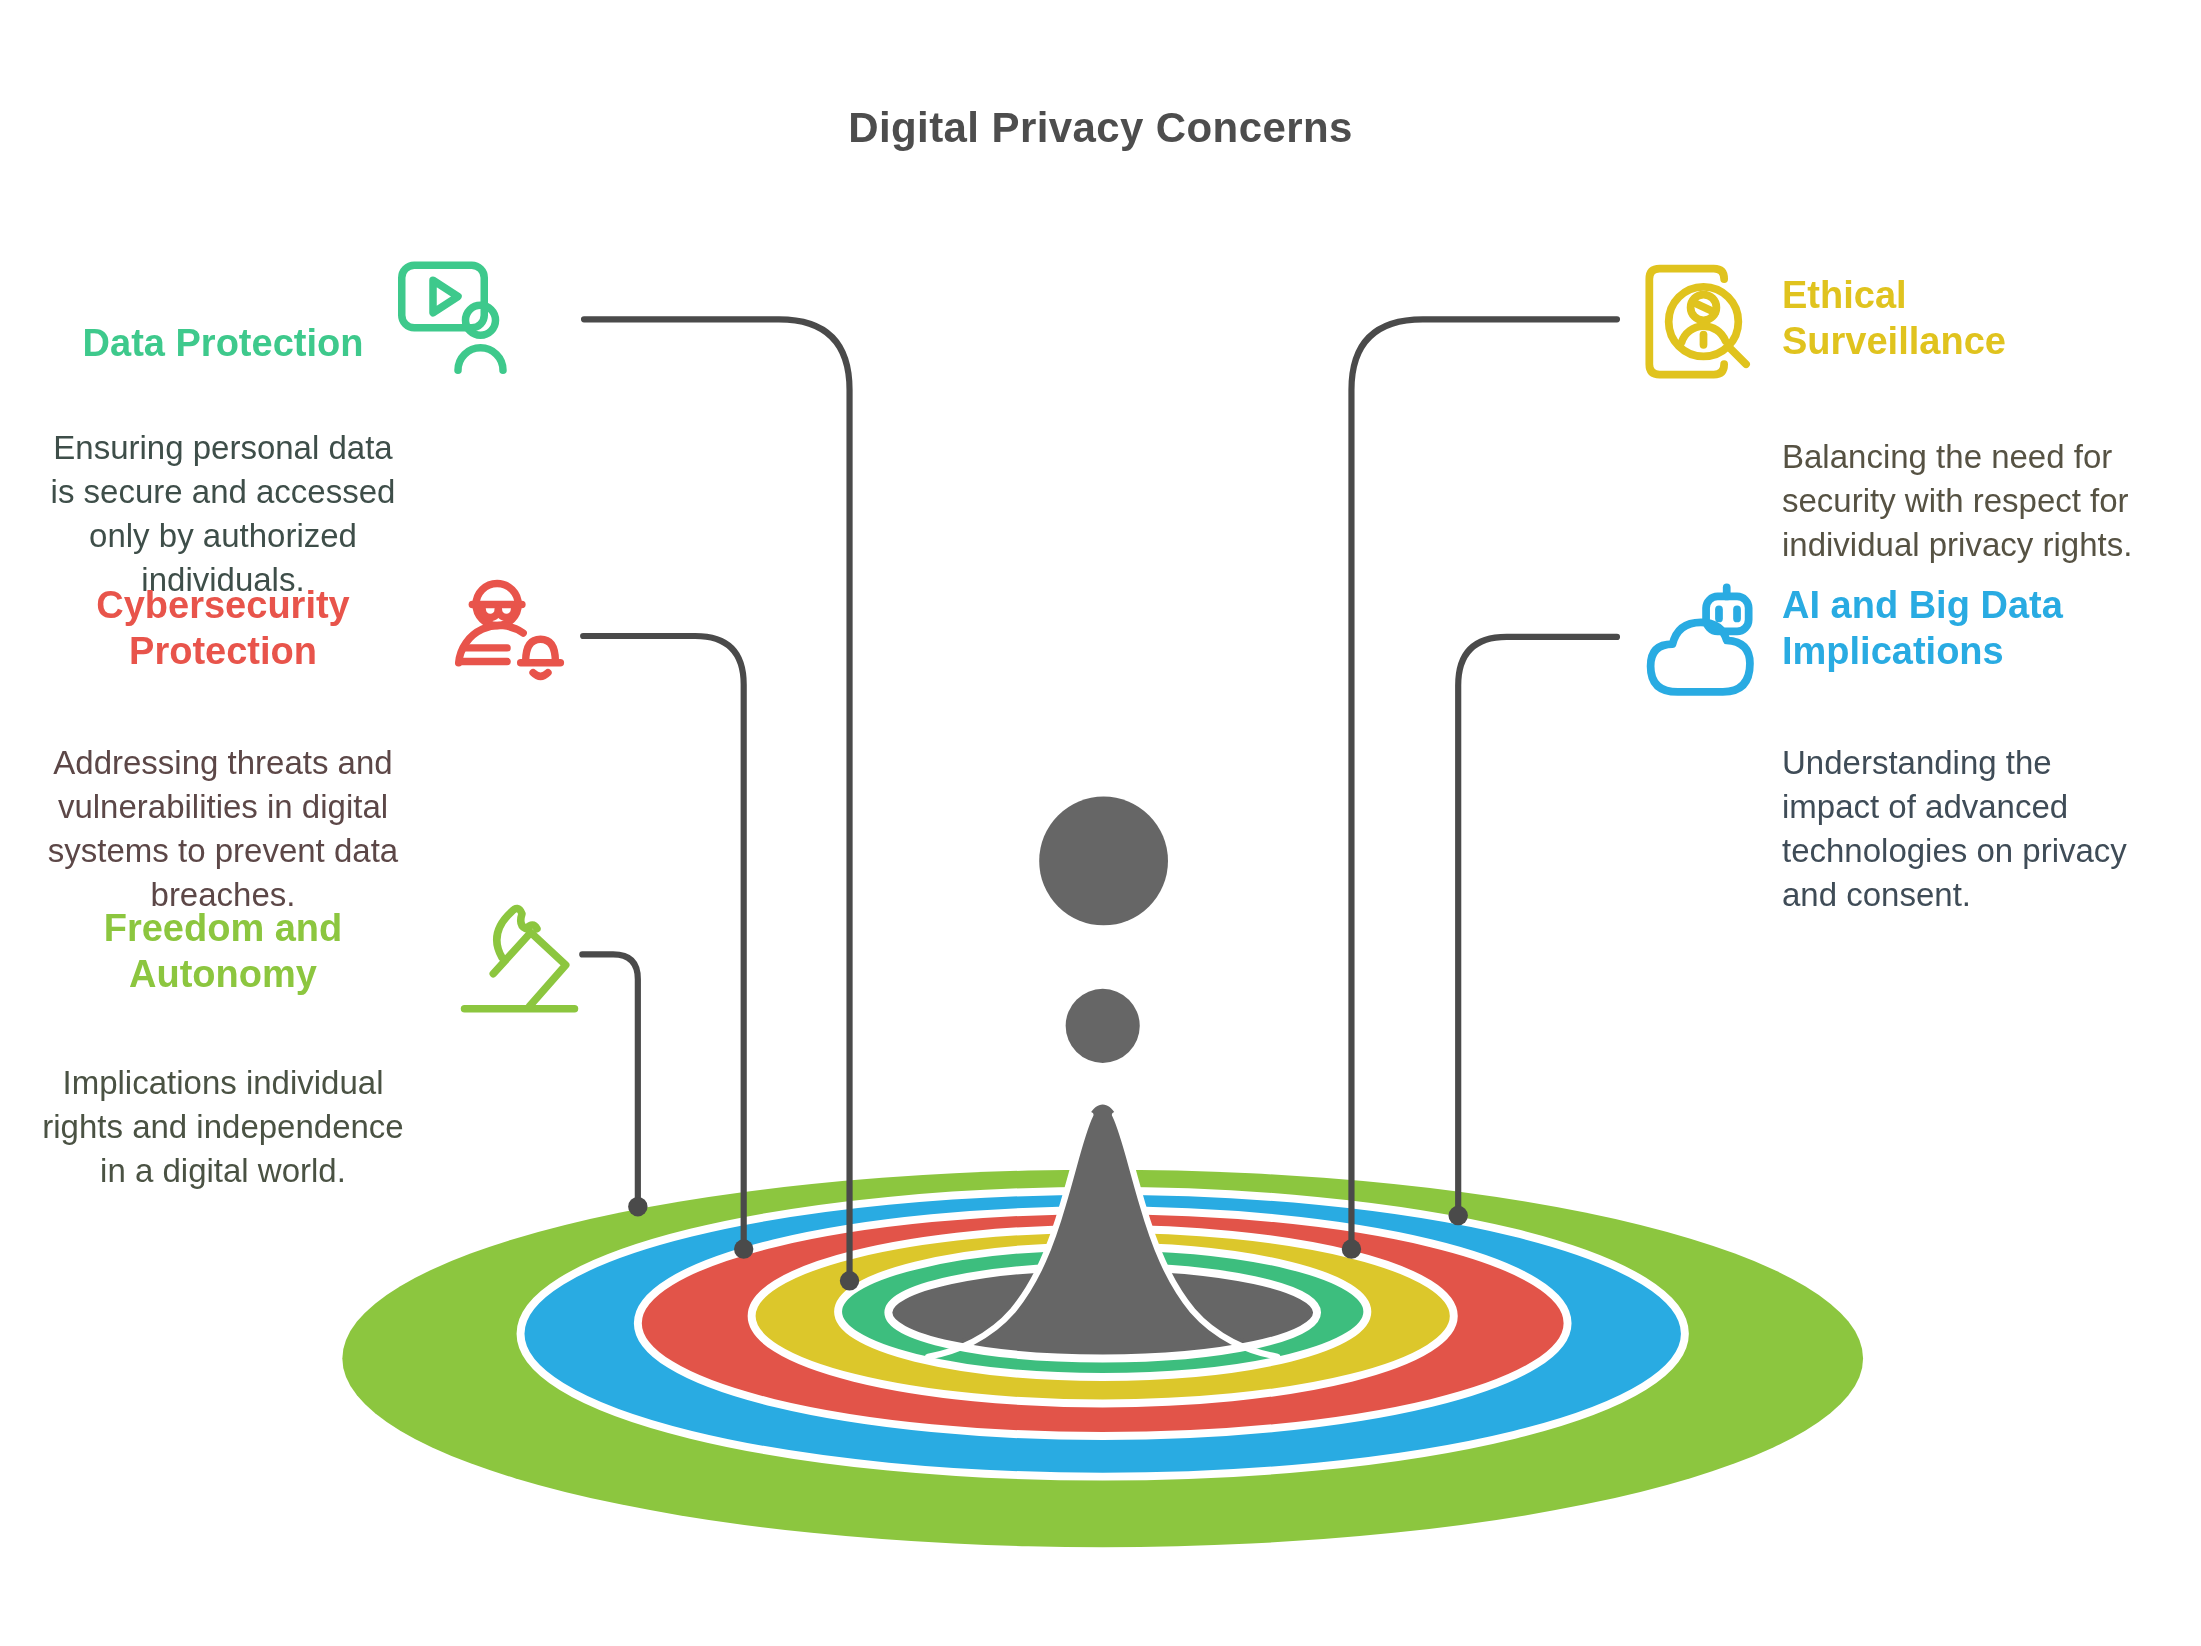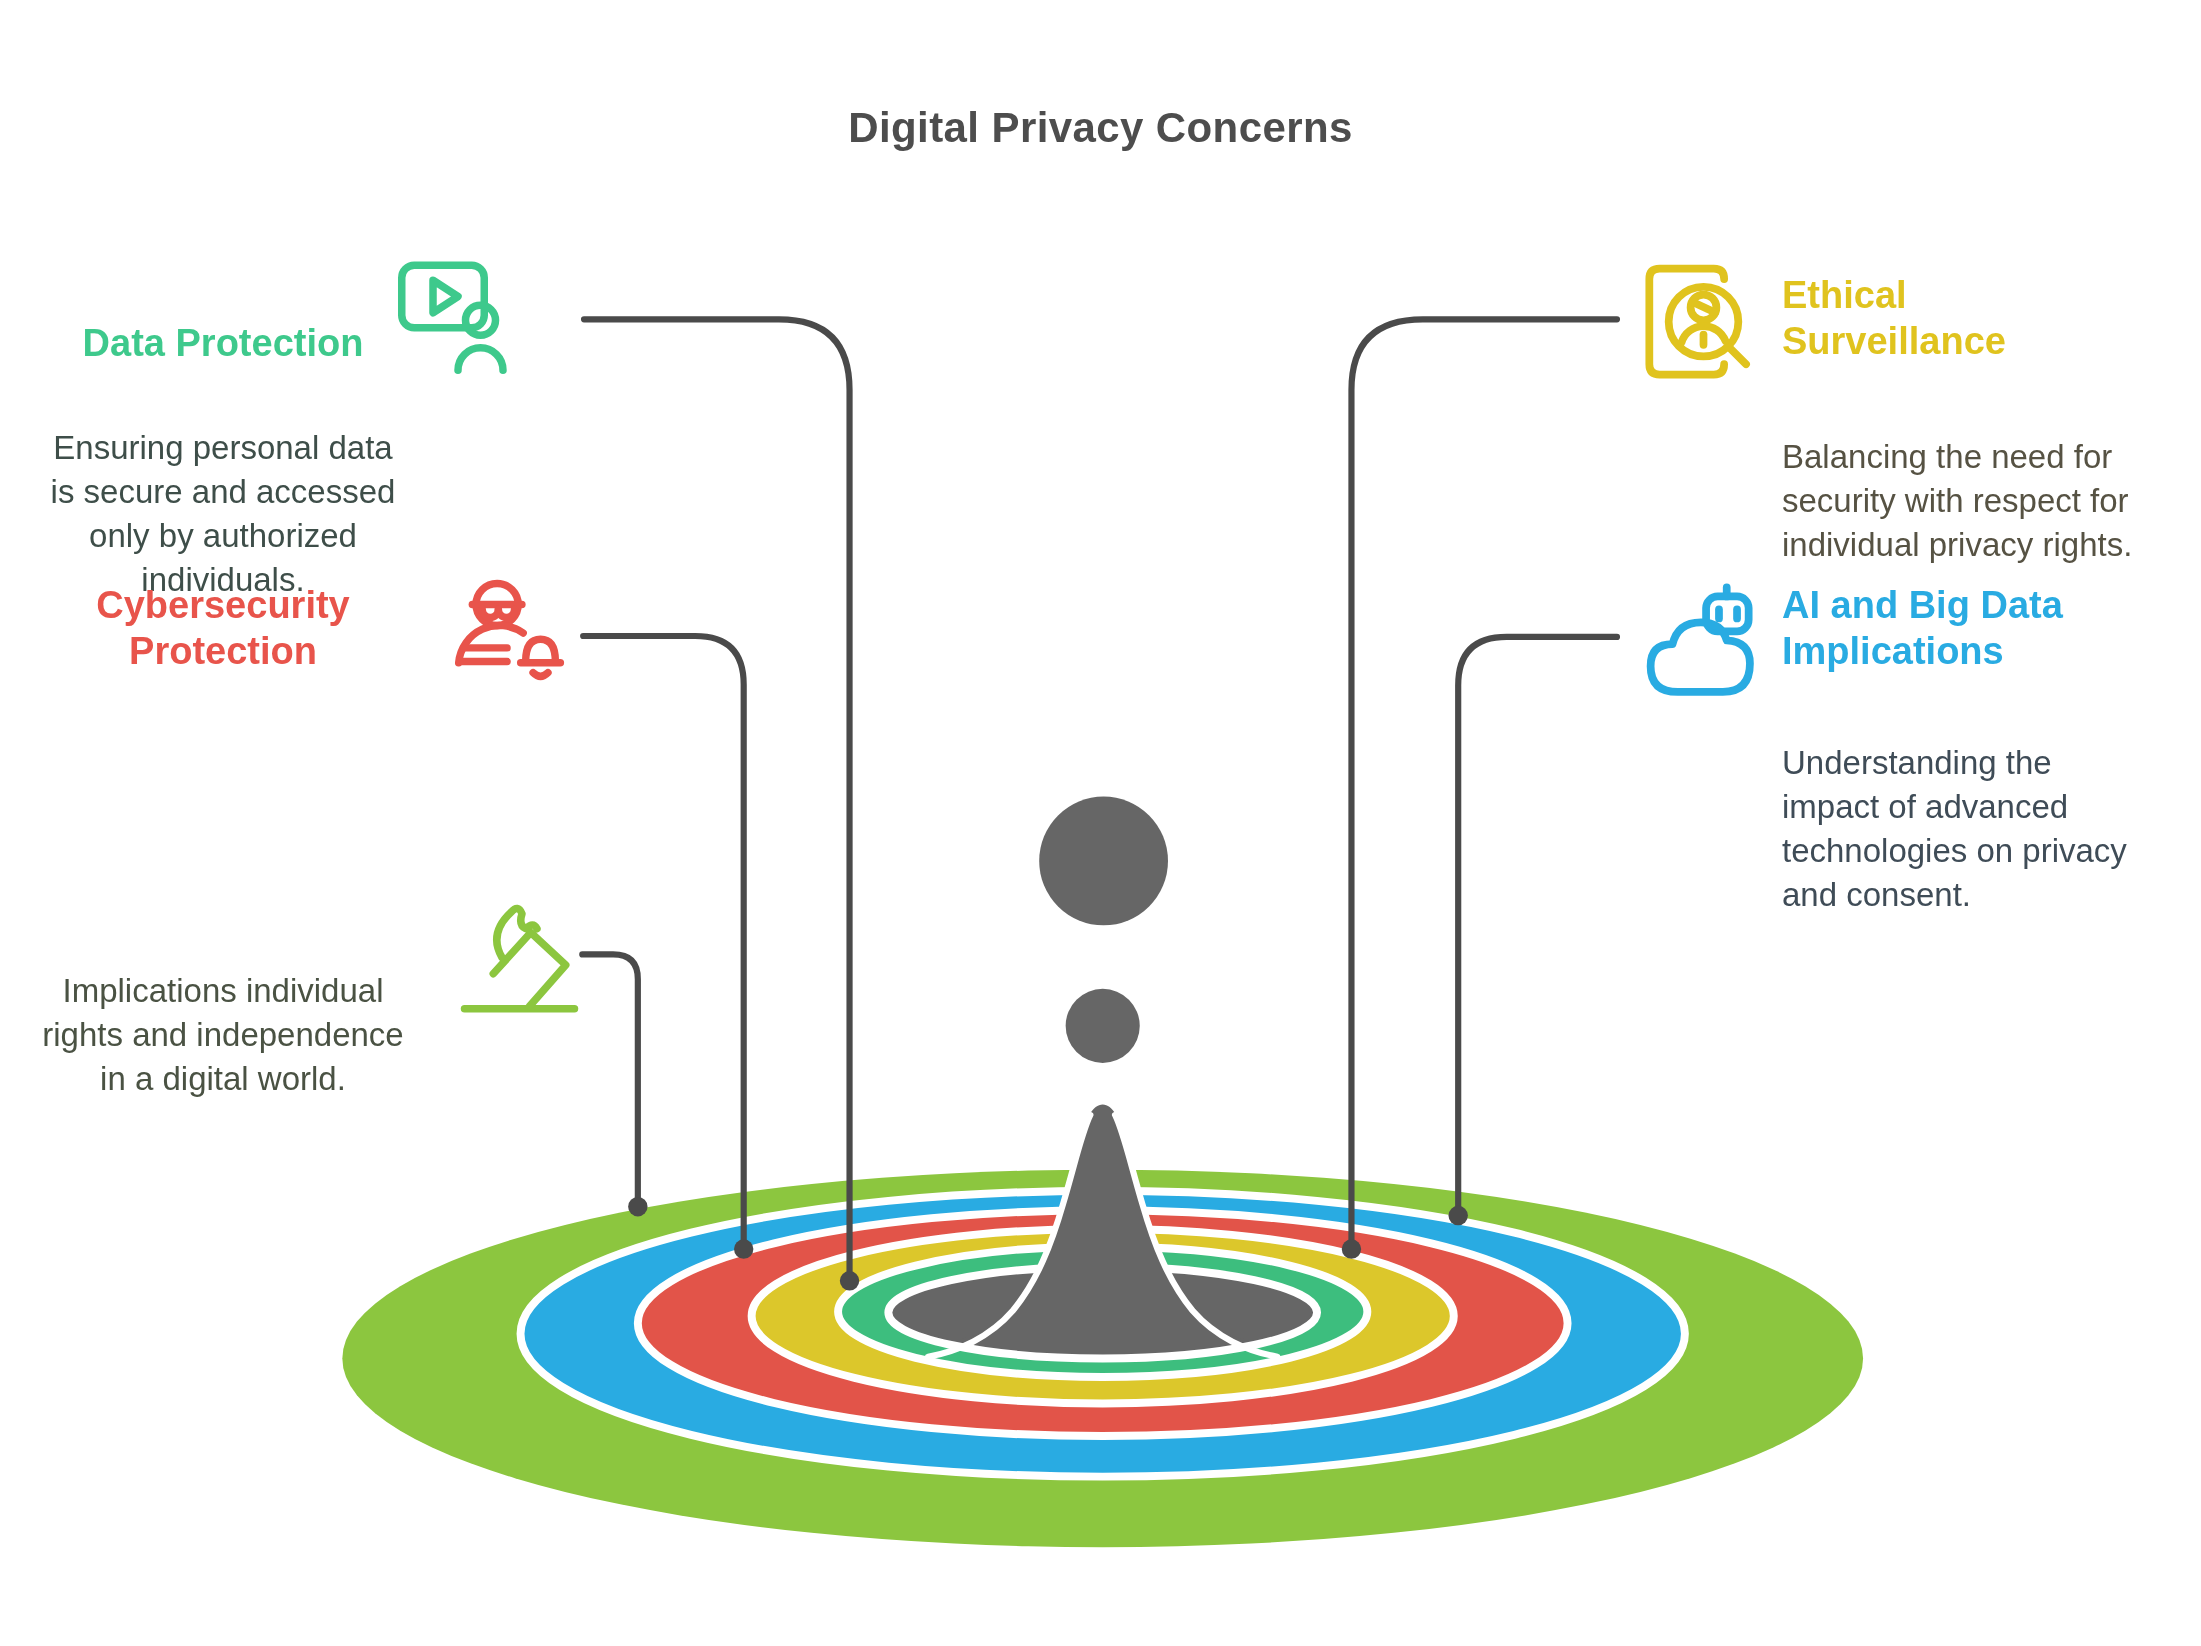--- a/index.html
+++ b/index.html
@@ -110,23 +110,29 @@
     <h3 class="concept-title">Data Protection</h3>
     <p class="concept-desc">Ensuring personal data
 is secure and accessed
 only by authorized
 individuals.</p>
   </div>
 
   <div class="concept side-left" id="c-cybersecurity" style="--c: #E8544B; --dc: #5C4747;">
     <h3 class="concept-title">Cybersecurity
 Protection</h3>
+    <p class="concept-desc">Addressing threats and
+vulnerabilities in digital
+systems to prevent data
+breaches.</p>
   </div>
 
   <div class="concept side-left" id="c-freedom" style="--c: #8CC63F; --dc: #4A5243;">
+    <h3 class="concept-title">Freedom and
+Autonomy</h3>
     <p class="concept-desc">Implications individual
 rights and independence
 in a digital world.</p>
   </div>
 
   <div class="concept side-right" id="c-ethical" style="--c: #E0C31E; --dc: #565243;">
     <h3 class="concept-title">Ethical
 Surveillance</h3>
     <p class="concept-desc">Balancing the need for
 security with respect for

